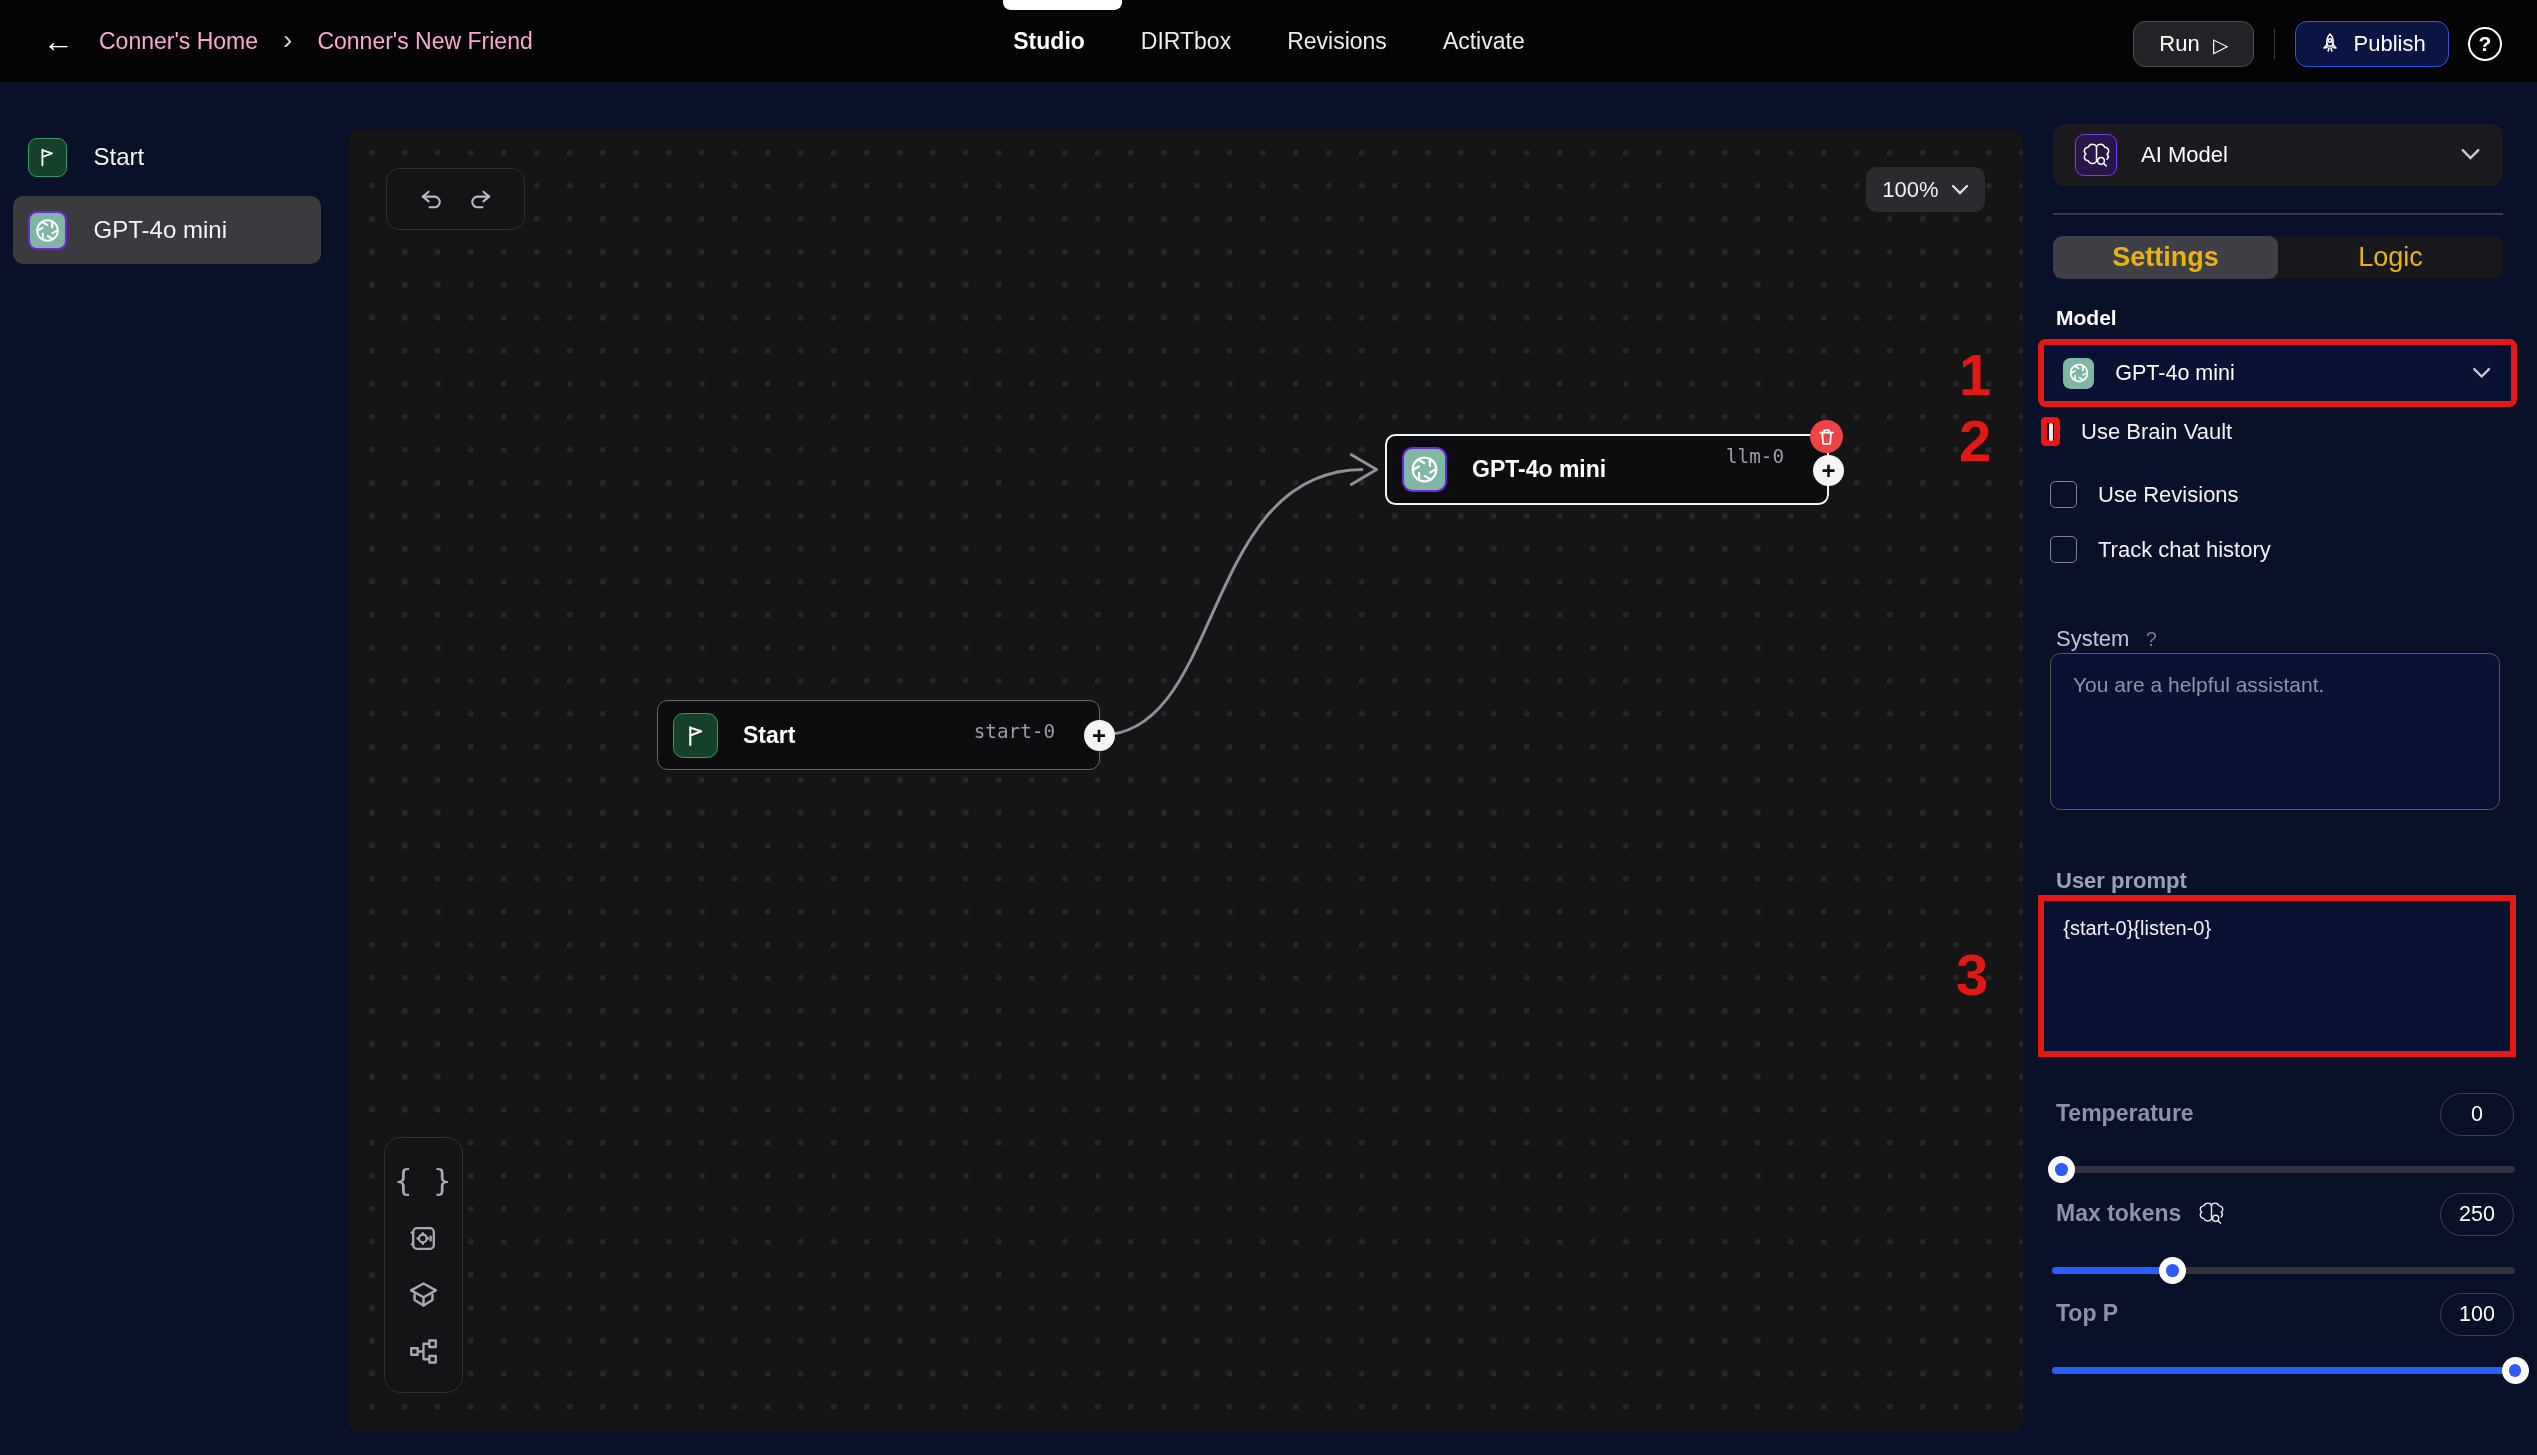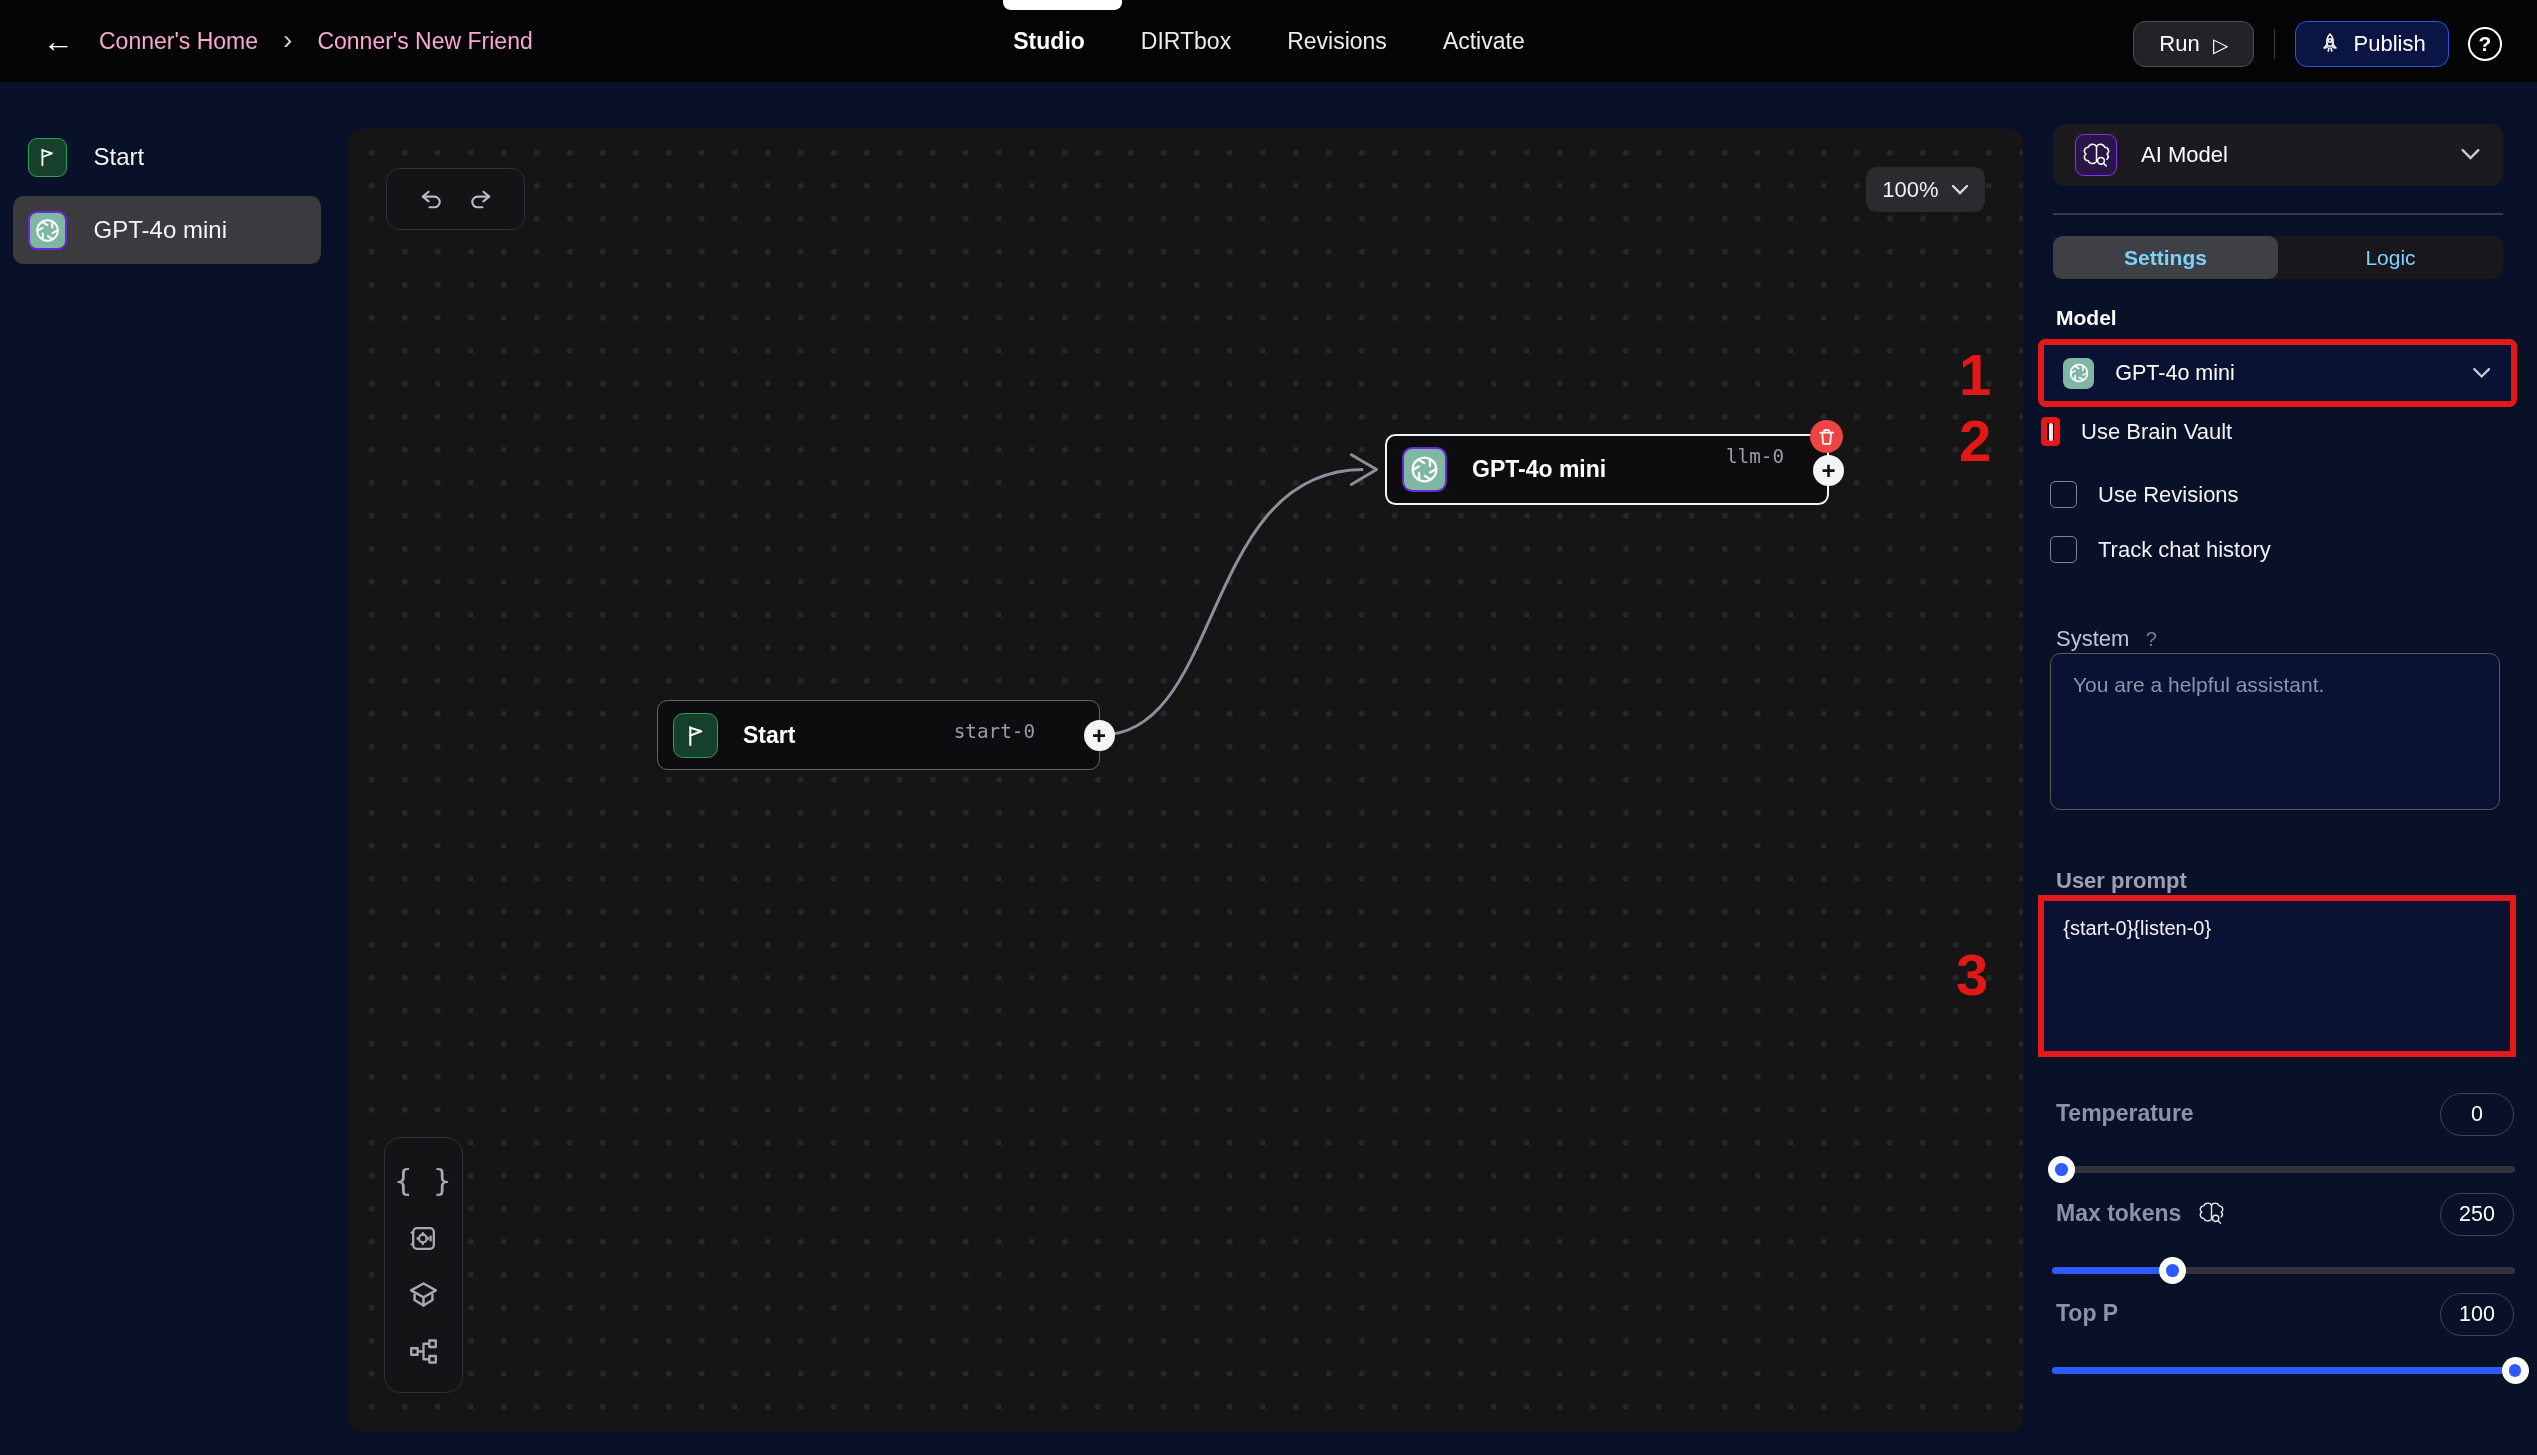--- a/index.html
+++ b/index.html
@@ -69,21 +69,21 @@
   
   .rpanel { position:absolute; left:2023px; top:82px; width:515px; height:1374px; }
   .hdr-card { position:absolute; left:30px; top:42px; width:450px; height:62px; background:#1a1a1f;
               border-radius:12px; display:flex; align-items:center; gap:24px; padding:0 22px; cursor:pointer; }
   .brain-badge { width:42px; height:42px; border-radius:9px; background:#2a1548; border:1.9px solid #7c3aed;
                  display:flex; align-items:center; justify-content:center; flex:none; }
   .hdr-title { font-size:22px; color:#fff; flex:1; }
   .divider { position:absolute; left:30px; top:131px; width:450px; height:1.5px; background:#3a3a44; }
   .tabs { position:absolute; left:30px; top:154px; width:450px; height:43px; background:#17171c;
           border-radius:9px; display:flex; overflow:hidden; }
-  .tab { flex:1; display:flex; align-items:center; justify-content:center; font-size:21px; color:#7dd3fc; cursor:pointer; }
+  .tab { flex:1; display:flex; align-items:center; justify-content:center; font-size:27px; color:#eab308; cursor:pointer; }
   .tab.active { background:#3f4046; border-radius:9px; font-weight:bold; }
   .model-label { position:absolute; left:33px; top:224px; font-size:21px; font-weight:bold; color:#fff; }
   .ann-border { border:6.7px solid #e51818; }
   .dd-wrap { position:absolute; left:15px; top:257px; width:479px; height:68px; border-radius:7.4px; }
   .dd-inner { width:100%; height:100%; background:#0a1233; display:flex; align-items:center; gap:21px;
               padding:0 19.3px; cursor:pointer; }
   .dd-icon { width:31px; height:31px; border-radius:7.4px; background:#7fb7a4; display:flex;
              align-items:center; justify-content:center; flex:none; }
   .dd-text { font-size:21.5px; color:#fff; flex:1; }
   .cb-row { position:absolute; left:27px; display:flex; align-items:center; gap:21px; }
@@ -221,21 +221,21 @@
   </div>
 
   <div class="node node-start">
     <span class="node-icon icon-start">
       <svg width="25" height="25" viewBox="0 0 24 24" fill="none" stroke="#fff" stroke-width="2" stroke-linecap="round" stroke-linejoin="round">
         <path d="M7 21 V4"></path>
           <path d="M7 4.5 L17.5 8 L7 12"></path>
       </svg>
     </span>
     <span class="node-title">Start</span>
-    <span class="port-label" style="right:64px; top:19.3px;">start-0</span>
+    <span class="port-label" style="right:44px; top:19.3px;">start-0</span>
     <span class="plus-circle" style="right:-15.6px; top:19.3px;">+</span>
   </div>
 
   <div class="node node-llm">
     <span class="node-icon icon-ai">
       <svg width="31" height="31" viewBox="-20 -20 40 40" fill="none" stroke="#fff" stroke-width="3" stroke-linecap="round">
         <g>
             <path d="M -7 -13.5 A 15.2 15.2 0 0 1 7 -13.5 L 7 -4.5"></path>
           </g>
         <g transform="rotate(60)">

